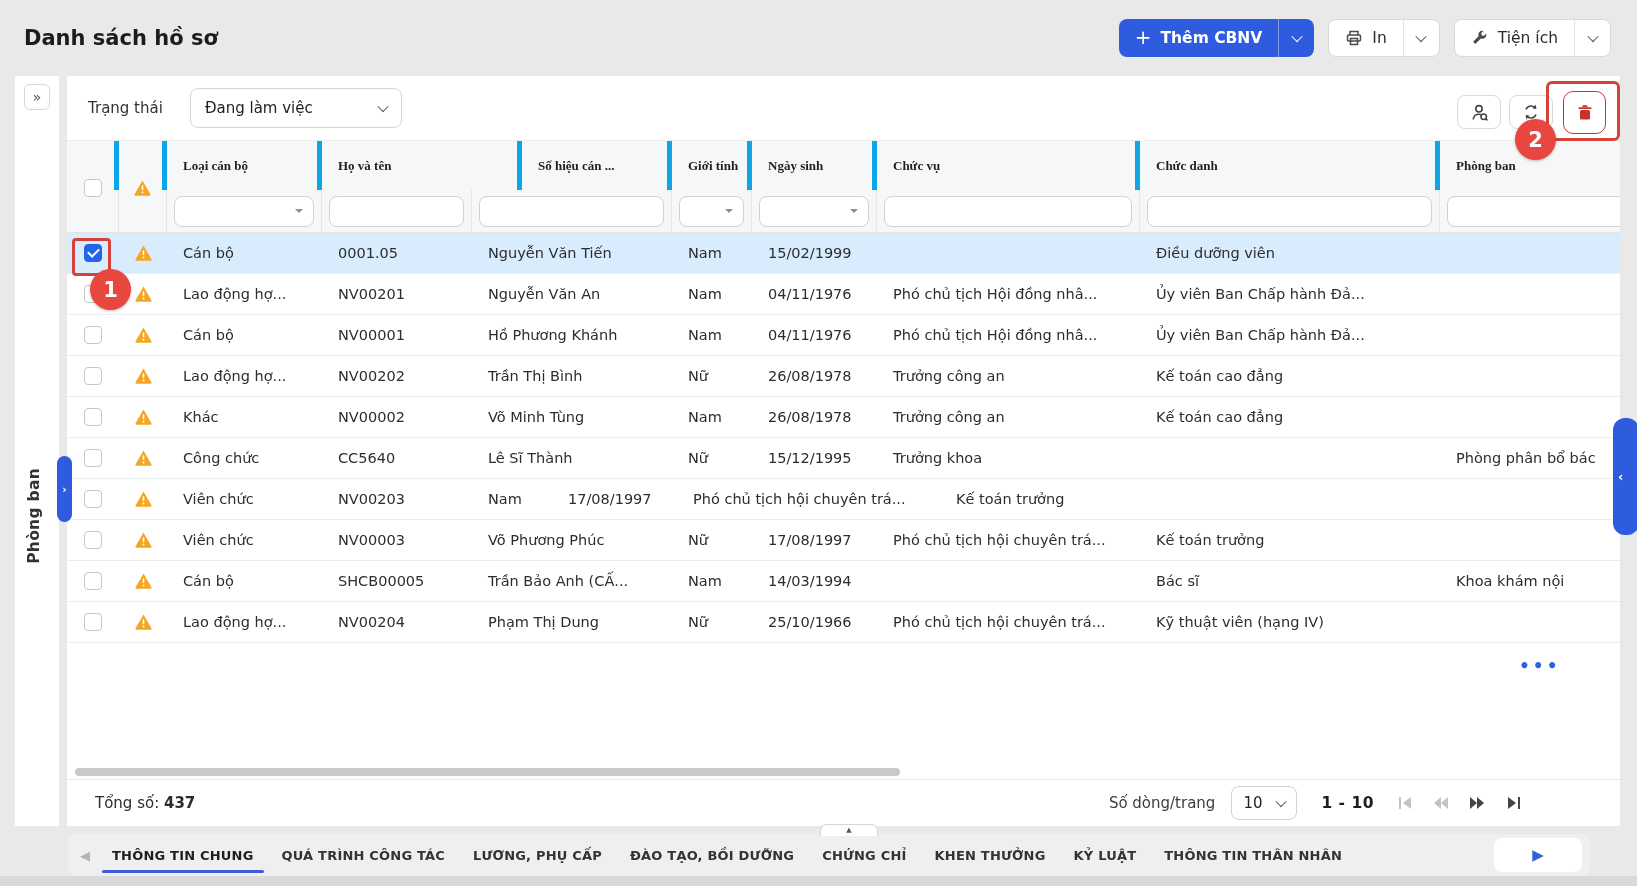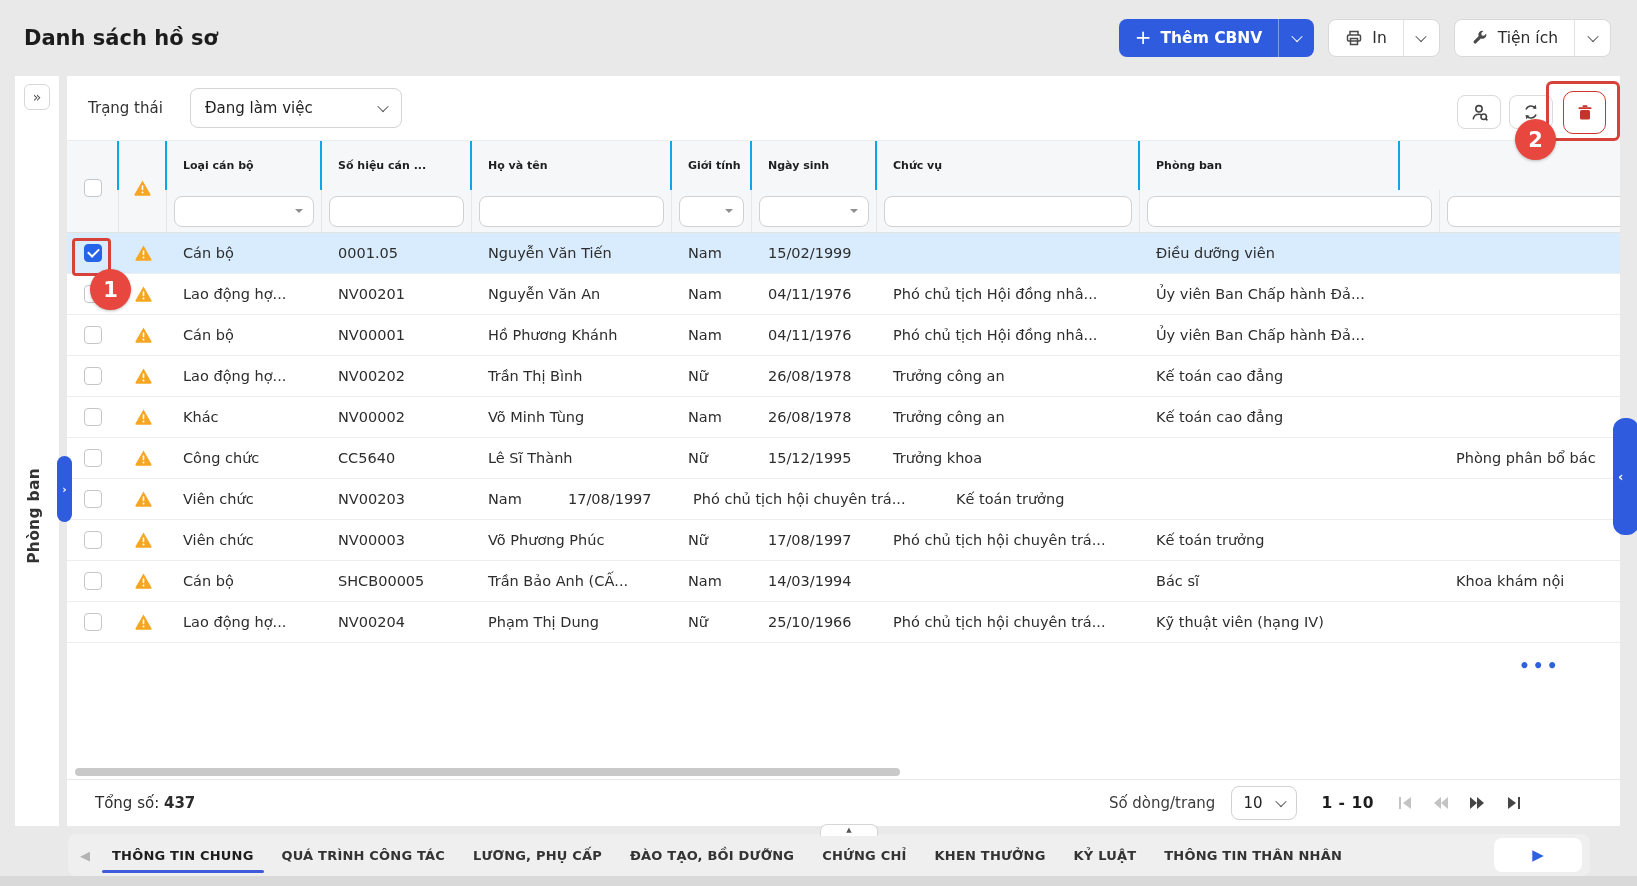--- a/index.html
+++ b/index.html
@@ -34,21 +34,21 @@
   .status-select { width: 212px; height: 40px; border: 1px solid #d4d4d4; border-radius: 8px; display: flex; align-items: center; justify-content: space-between; padding: 0 14px; font-size: 15px; color: #1f1f1f; cursor: pointer; background: #fff; }
   .icon-btn { position: absolute; top: 19px; width: 44px; height: 34px; border: 1px solid #dadada; border-radius: 8px; background: #fff; display: flex; align-items: center; justify-content: center; cursor: pointer; }
   .icon-btn.person { left: 1390px; }
   .icon-btn.refresh { left: 1442px; }
   .icon-btn.trash { left: 1496px; top: 15px; width: 43px; height: 43px; border: 1.5px solid #cf352e; border-radius: 10px; }
 
   
   .thead, .tfilter, .trow { display: flex; width: 1633px; }
   .table-head-group { position: absolute; top: 64px; left: 0; }
   .thead { height: 50px; background: #f6f7f8; border-top: 1px solid #ececec; }
-  .th { font-weight: 600; font-size: 11px; color: #1f1f1f; line-height: 50px; padding: 0 16px; border-right: 2px solid #0ea5e9; white-space: nowrap; overflow: hidden; }
+  .th { font-weight: 600; font-size: 13px; color: #1f1f1f; line-height: 50px; padding: 0 16px; border-right: 5px solid #0ea5e9; white-space: nowrap; overflow: hidden; font-family: Liberation Serif, serif; }
   .tfilter { height: 43px; background: #f6f7f8; border-bottom: 1px solid #e3e3e3; }
   .tf { padding: 6px 7px; border-right: 1px solid #e6e6e6; display: flex; align-items: center; }
   .f-box { width: 100%; height: 31px; border: 1px solid #d2d2d2; border-radius: 8px; background: #fff; display: flex; align-items: center; padding: 0 10px; cursor: text; }
   .f-box.select { cursor: pointer; }
   .tri { margin-left: auto; width: 0; height: 0; border: 4.5px solid transparent; border-top-color: #8f8f8f; transform: translateY(2px); }
 
   .col-check { width: 52px; flex: none; }
   .col-warn  { width: 48px; flex: none; }
   .col-type  { width: 155px; flex: none; }
   .col-code  { width: 150px; flex: none; }
@@ -198,25 +198,26 @@
           </svg>
         </span>
       </button>
     </div>
 
     <div class="table-head-group">
       <div class="thead">
         <div class="th col-check"></div>
         <div class="th col-warn"></div>
         <div class="th col-type">Loại cán bộ</div>
+        <div class="th col-name">Họ và tên</div>
         <div class="th col-code">Số hiệu cán ...</div>
-        <div class="th col-name">Họ và tên</div>
         <div class="th col-gender">Giới tính</div>
         <div class="th col-dob">Ngày sinh</div>
         <div class="th col-pos">Chức vụ</div>
+        <div class="th col-title">Chức danh</div>
         <div class="th col-dept">Phòng ban</div>
       </div>
       <div class="tfilter">
         <div class="tf col-check">
             <span class="checkbox head-shift"></span>
           </div>
         <div class="tf col-warn">
           <span class="head-shift">
             <svg width="19" height="18" viewBox="0 0 18 18">
               <path d="M9 1.6 L16.9 15.2 a1.05 1.05 0 0 1-.9 1.6 H2 a1.05 1.05 0 0 1-.9-1.6 Z" fill="#F5A623"></path>

